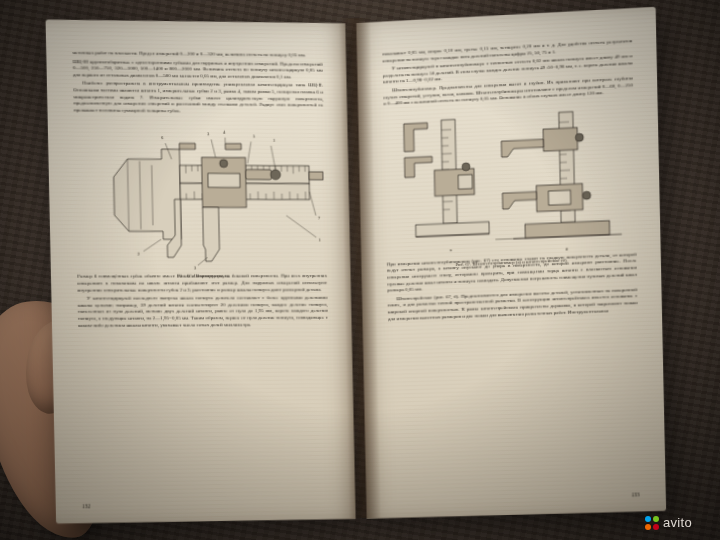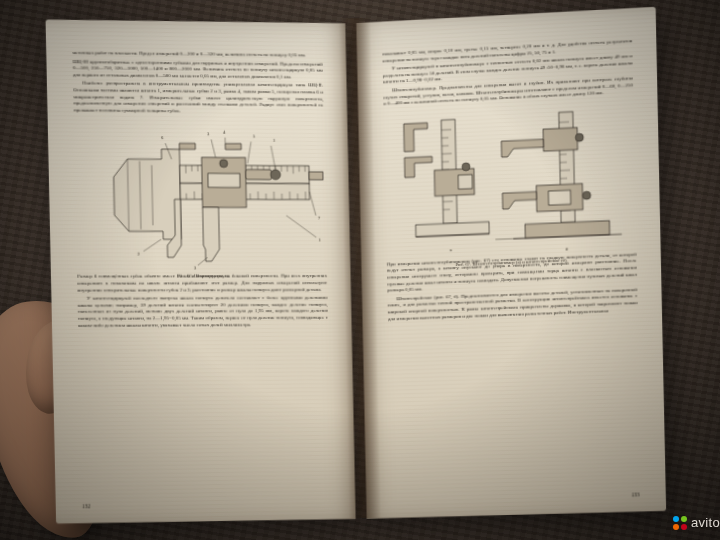--- a/index.html
+++ b/index.html
@@ -151,21 +151,21 @@
   svg .ln { stroke: #2b2620; fill: none; stroke-width: 0.7; }
   svg .ln-thin { stroke: #342e26; fill: none; stroke-width: 0.45; }
   svg .fill-lt { fill: #d8cfbc; stroke: #2b2620; stroke-width: 0.7; }
   svg .fill-md { fill: #b9ad97; stroke: #2b2620; stroke-width: 0.7; }
   svg .fill-dk { fill: #6d6658; stroke: #2b2620; stroke-width: 0.6; }
   svg text { font-family: "Liberation Serif", serif; font-size: 4.6px; fill: #272218; }
 
   
   .watermark {
     position: absolute;
-    right: 0;
+    right: 28px;
     bottom: 10px;
     display: flex;
     align-items: center;
     gap: 4px;
     color: #efe9e2;
     font-family: "Liberation Sans", sans-serif;
     font-size: 13px;
     letter-spacing: 0.3px;
     opacity: 0.92;
     text-shadow: 0 1px 2px rgba(0,0,0,0.6);

